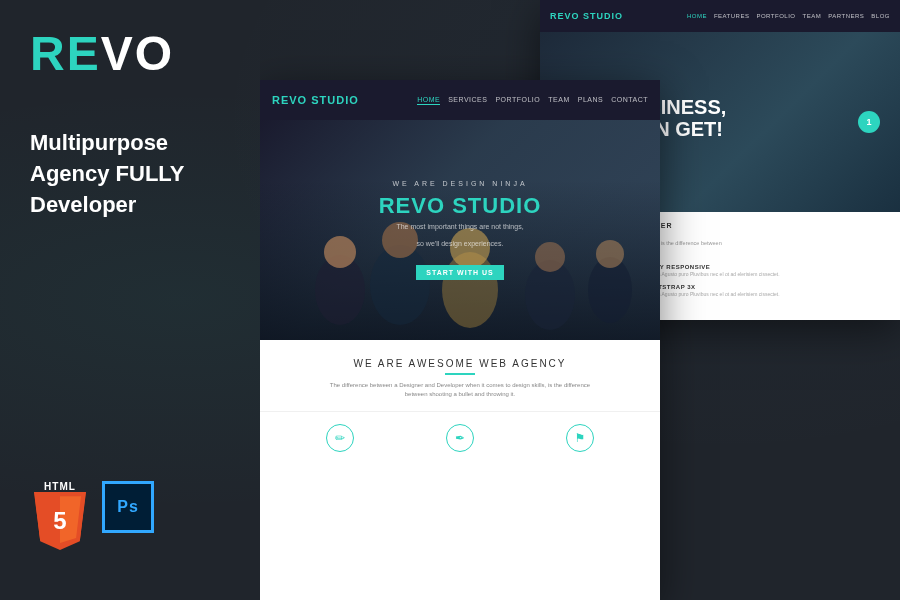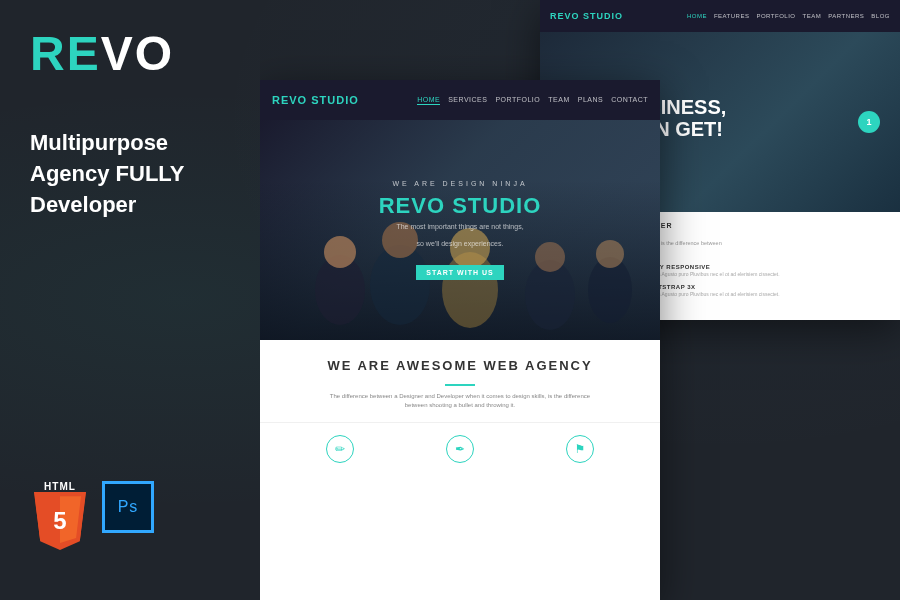--- a/index.html
+++ b/index.html
@@ -262,26 +262,26 @@
     }
 
     .front-agency {
       background: #ffffff;
       padding: 18px 20px 12px;
       text-align: center;
       border-bottom: 1px solid #f0f0f0;
     }
 
     .agency-title {
-      font-size: 13px;
-      font-weight: 700;
+      font-size: 10px;
+      font-weight: 400;
       letter-spacing: 2px;
       text-transform: uppercase;
       color: #333;
-      margin-bottom: 11px;
+      margin-bottom: 4px;
     }
 
     .agency-divider {
       width: 30px;
       height: 2px;
       background: #2dd4bf;
       margin: 4px auto 6px;
     }
 
     .agency-desc {
@@ -560,21 +560,21 @@
           <svg width="52" height="58" viewBox="0 0 52 58">
             <polygon points="0,0 52,0 46.4,49.3 26,55.9 5.6,49.3" fill="#e44d26"></polygon>
             <polygon points="26,5.3 26,51.9 42.1,47.1 47,5.3" fill="#f16529"></polygon>
             <text x="26" y="38" text-anchor="middle" fill="white" font-size="24" font-weight="900" font-family="Arial">5</text>
           </svg>
         </div>
       </div>
     </div>
 
     <div class="ps-badge">
-      <span style="font-size:16px;font-weight:400;color:#31a8ff;font-family:Arial;">Ps</span>
+      <span style="font-size:16px;font-weight:700;color:#31a8ff;font-family:Arial;">Ps</span>
     </div>
   </div>
 </div>
 
 <div class="screenshots-area">
 
   <div class="screenshot-back">
 
     <div class="back-header">
       <div class="back-logo">

